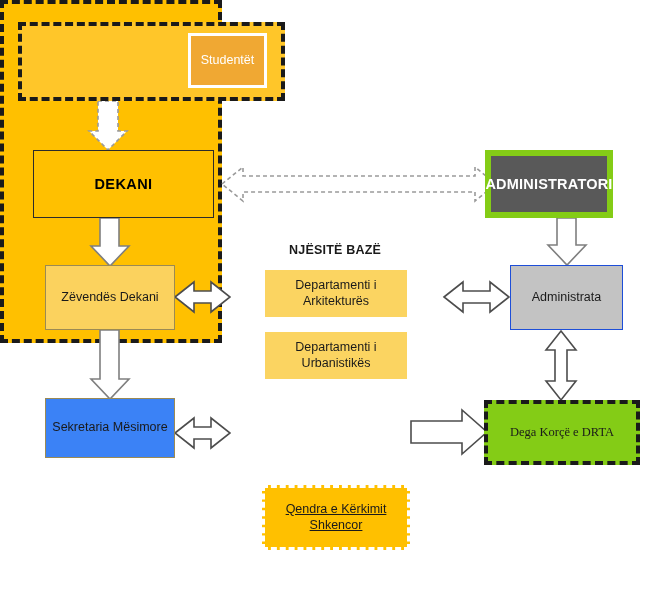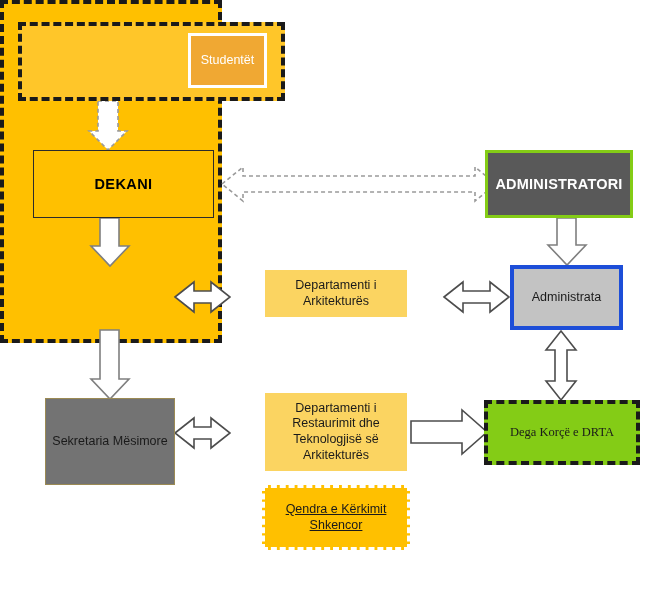--- a/index.html
+++ b/index.html
@@ -55,46 +55,46 @@
   #dekani {
     left: 33px; top: 150px; width: 181px; height: 68px;
     background: #FFC000;
     border: 1px solid #2b2b2b;
     color: #000000;
     font-size: 14.5px;
     font-weight: bold;
     letter-spacing: 0.4px;
   }
   #administratori {
-    left: 485px; top: 150px; width: 148px; height: 68px;
+    left: 485px; top: 150px; width: 128px; height: 68px;
     background: #595959;
-    border: 3px solid #84cc16;
+    border: 6px solid #84cc16;
     color: #ffffff;
     font-size: 14.5px;
     font-weight: bold;
     letter-spacing: 0.2px;
   }
   #zevendes-dekani {
     left: 45px; top: 265px; width: 130px; height: 65px;
     background: #FBD25E;
     border: 1px solid #9b8a54;
     color: #1a1a1a;
     font-size: 12.5px;
   }
   #sekretaria-mesimore {
-    left: 45px; top: 398px; width: 130px; height: 87px;
-    background: #737373;
+    left: 45px; top: 398px; width: 130px; height: 60px;
+    background: #3b82f6;
     border: 1px solid #9b8a54;
     color: #1a1a1a;
     font-size: 12.5px;
   }
   #administrata {
     left: 510px; top: 265px; width: 113px; height: 65px;
     background: #C3C3C3;
-    border: 4px solid #1d4ed8;
+    border: 1px solid #1d4ed8;
     color: #1a1a1a;
     font-size: 12.5px;
   }
   #dega-korce {
     left: 484px; top: 400px; width: 156px; height: 65px;
     background: #84cc16;
     border: 4px dashed #1a1a1a;
     color: #1a1a1a;
     font-size: 12.5px;
     font-family: Liberation Serif, serif;
@@ -202,36 +202,42 @@
   </div>
 
   <div class="node" id="dekani">
     <span class="txt">DEKANI</span>
   </div>
 
   <div class="node" id="administratori">
     <span class="txt">ADMINISTRATORI</span>
   </div>
 
+  <div class="node" id="zevendes-dekani">
+    <span class="txt">Zëvendës Dekani</span>
+  </div>
 
   <div class="node" id="sekretaria-mesimore">
     <span class="txt">Sekretaria Mësimore</span>
   </div>
 
   <div id="njesite-baze-container"></div>
 
+  <div class="node" id="njesite-baze-title">
+    <span class="txt">NJËSITË BAZË</span>
+  </div>
 
   <div class="node dept" id="dept-arkitektures">
     <span class="txt">Departamenti i Arkitekturës</span>
   </div>
 
-
-  <div class="node dept" id="dept-restaurimit">
-    <span class="txt">Departamenti i Restaurimit dhe Teknologjisë së Arkitekturës</span>
-  </div>
+  <div class="node dept" id="dept-urbanistikes">
+    <span class="txt">Departamenti i Urbanistikës</span>
+  </div>
+
 
   <div class="node" id="qendra-kerkimit">
     <span class="txt">Qendra e Kërkimit Shkencor</span>
   </div>
 
   <div class="node" id="administrata">
     <span class="txt">Administrata</span>
   </div>
 
   <div class="node" id="dega-korce">

